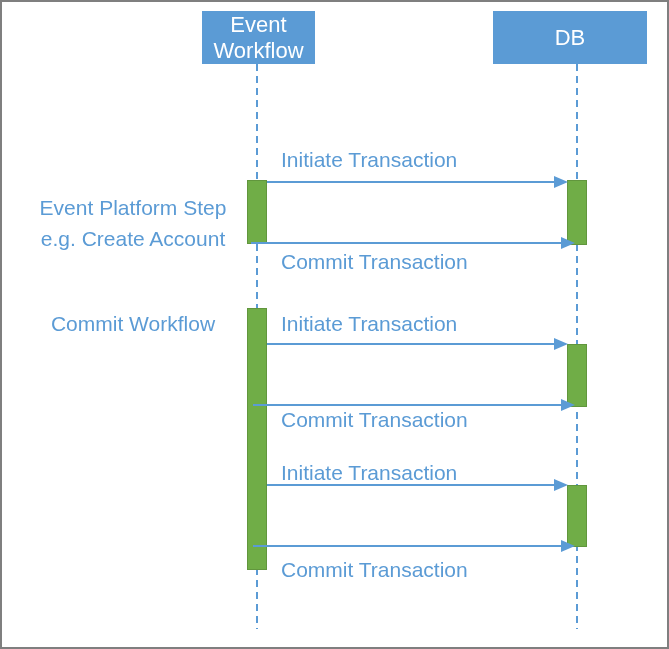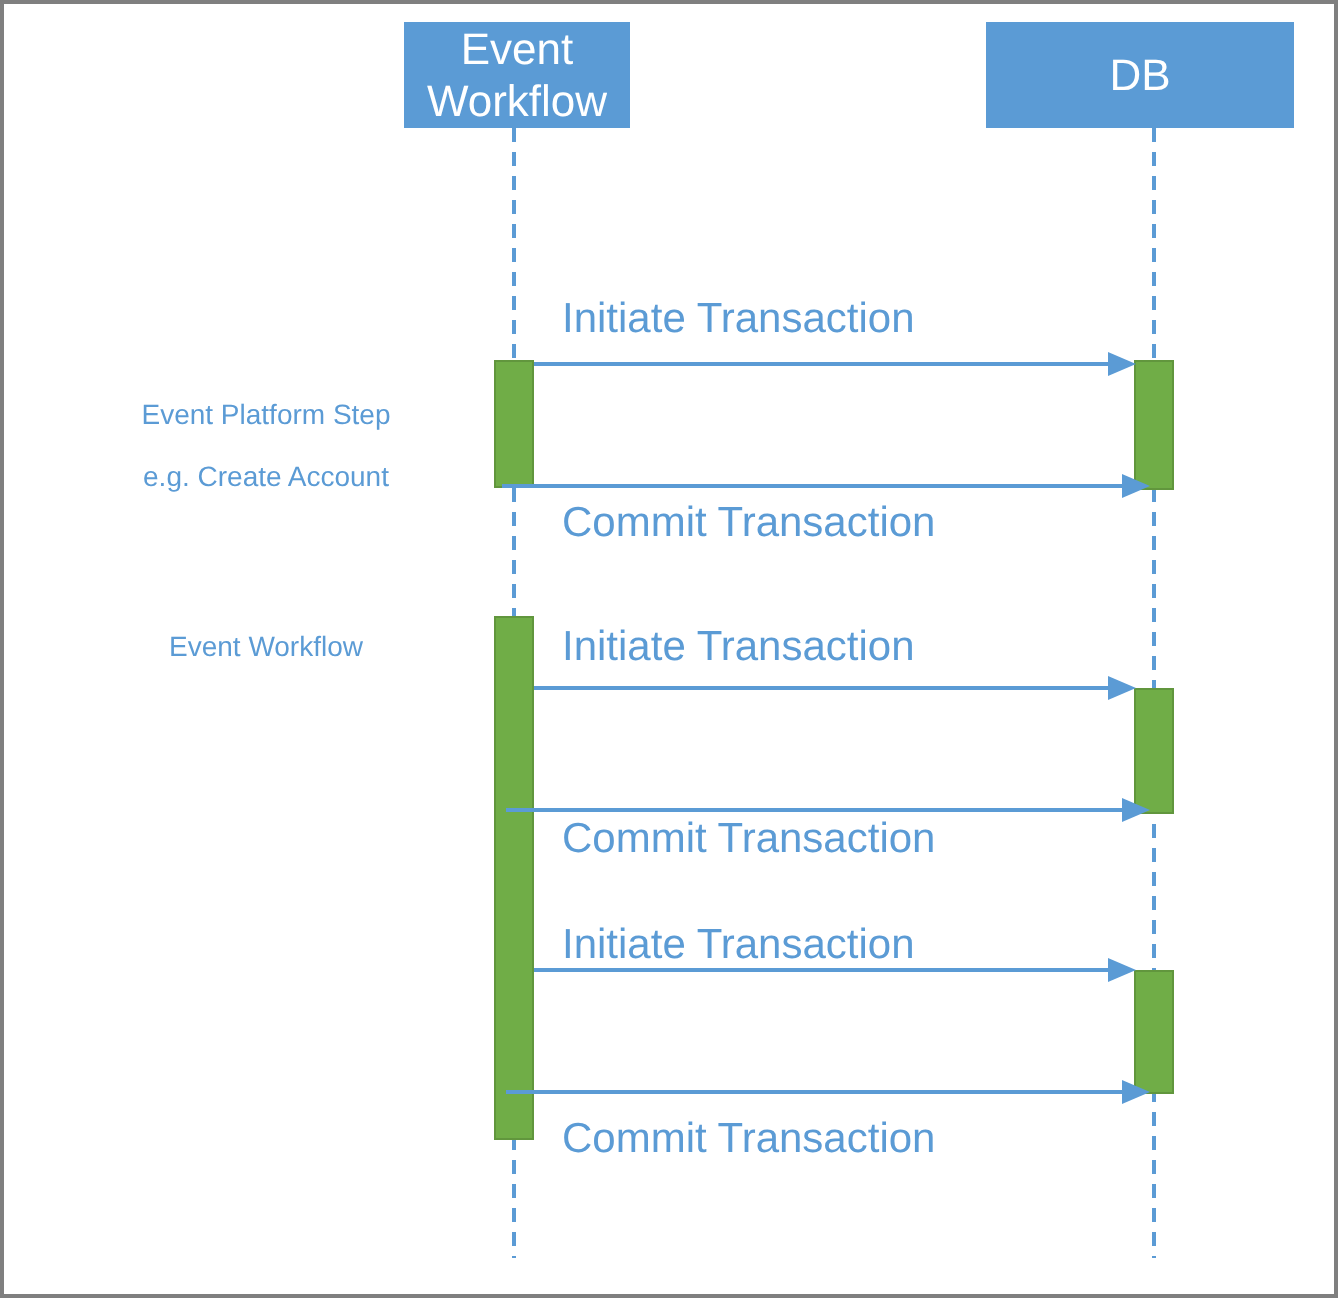--- a/index.html
+++ b/index.html
@@ -92,21 +92,21 @@
   .msg-label-3{top:310px;}
   .msg-label-4{top:406px;}
   .msg-label-5{top:459px;}
   .msg-label-6{top:556px;}
   
   .side-label{
     position:absolute;
     left:16px;width:230px;
     text-align:center;
     color:var(--blue);
-    font-size:14px;
+    font-size:21px;
     line-height:31px;
     white-space:nowrap;
     z-index:4;
   }
   .side-label-1{top:190px;}
   .side-label-2{top:306px;}
 </style>
 </head>
 <body>
 
@@ -159,16 +159,16 @@
   <div class="msg-label msg-label-3">Initiate Transaction</div>
   <div class="msg-label msg-label-4">Commit Transaction</div>
   <div class="msg-label msg-label-5">Initiate Transaction</div>
   <div class="msg-label msg-label-6">Commit Transaction</div>
 
   <div class="side-label side-label-1">
     <div>Event Platform Step</div>
     <div>e.g. Create Account</div>
   </div>
   <div class="side-label side-label-2">
-    <div>Event Workflow</div>
+    <div>Commit Workflow</div>
   </div>
 
 </div>
 
 </body></html>

